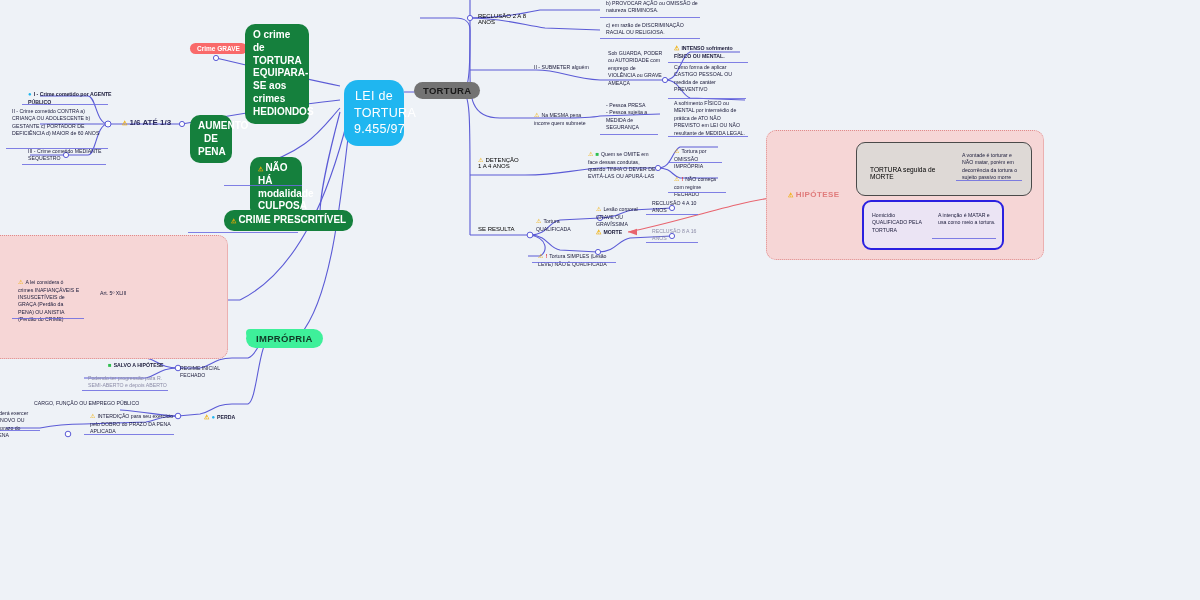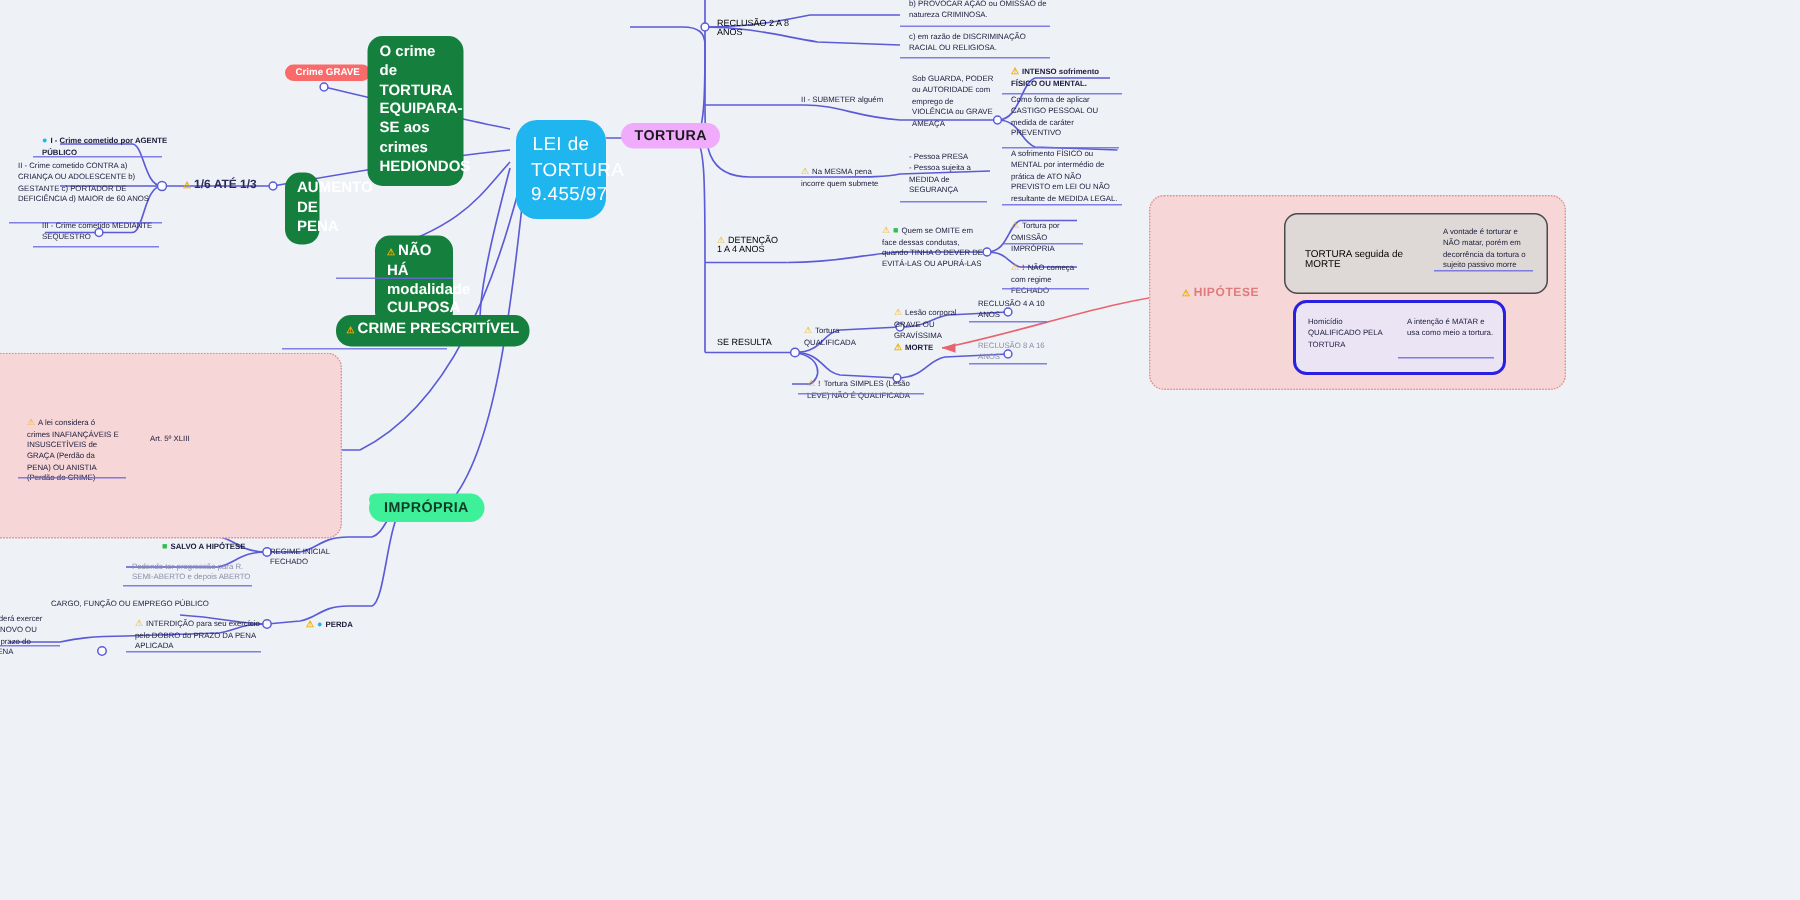--- a/index.html
+++ b/index.html
@@ -17,21 +17,21 @@
 
   
   .central{
     background:#1fb6f0;color:#fff;border-radius:14px;
     padding:8px 10px;text-align:center;font-size:12.5px;line-height:1.32;
     letter-spacing:.3px;
   }
 
   
   .pill{border-radius:11px;padding:3px 9px;font-size:9.5px;font-weight:bold;letter-spacing:.3px;}
-  .pill-yellow{background:#f0abfc;color:#1a1a1a;border-radius:10px;}
+  .pill-yellow{background:#737373;color:#1a1a1a;border-radius:10px;}
   .pill-green{background:#3ef09a;color:#103a26;border-radius:12px;font-size:9.5px;padding:4px 10px;}
 
   .redbox{background:#15803d;color:#fff;border-radius:10px;padding:5px 8px;
           font-size:10px;font-weight:bold;line-height:1.28;}
   .redpill{background:#f96a6a;color:#fff;border-radius:9px;padding:2px 7px;font-size:6.5px;font-weight:bold;}
 
   
   .txt{font-size:5.2px;color:#3a3a6a;line-height:1.42;}
   .txt.b{font-weight:bold;}
   .txt.dk{color:#1b1b3a;}
@@ -160,21 +160,21 @@
   </svg>
 
   <div class="node central" style="left:344px;top:80px;width:60px;">LEI de TORTURA 9.455/97</div>
 
   <div class="node pill pill-yellow" style="left:414px;top:82px;">TORTURA</div>
 
   <div class="node redpill" style="left:190px;top:43px;">Crime GRAVE</div>
 
   <div class="node redbox" style="left:245px;top:24px;width:64px;">O crime de TORTURA EQUIPARA-SE aos crimes HEDIONDOS</div>
 
-  <div class="node redbox" style="left:190px;top:115px;width:23px;">AUMENTO DE PENA</div>
+  <div class="node redbox" style="left:190px;top:115px;width:42px;text-align:center;">AUMENTO DE PENA</div>
 
   <div class="node txt7 b warn" style="left:122px;top:118px;color:#2a2a5c;font-weight:bold;font-size:8px;">1/6 ATÉ 1/3</div>
 
   <div class="node redbox" style="left:250px;top:157px;width:52px;">
     <span class="warn"></span><span>NÃO HÁ modalidade CULPOSA</span>
   </div>
   <div class="ul" style="left:224px;top:185px;width:78px;"></div>
 
   <div class="node redbox" style="left:224px;top:210px;width:auto;padding:4px 7px;text-align:right;">
     <span class="warn"></span><span>CRIME PRESCRITÍVEL</span>

